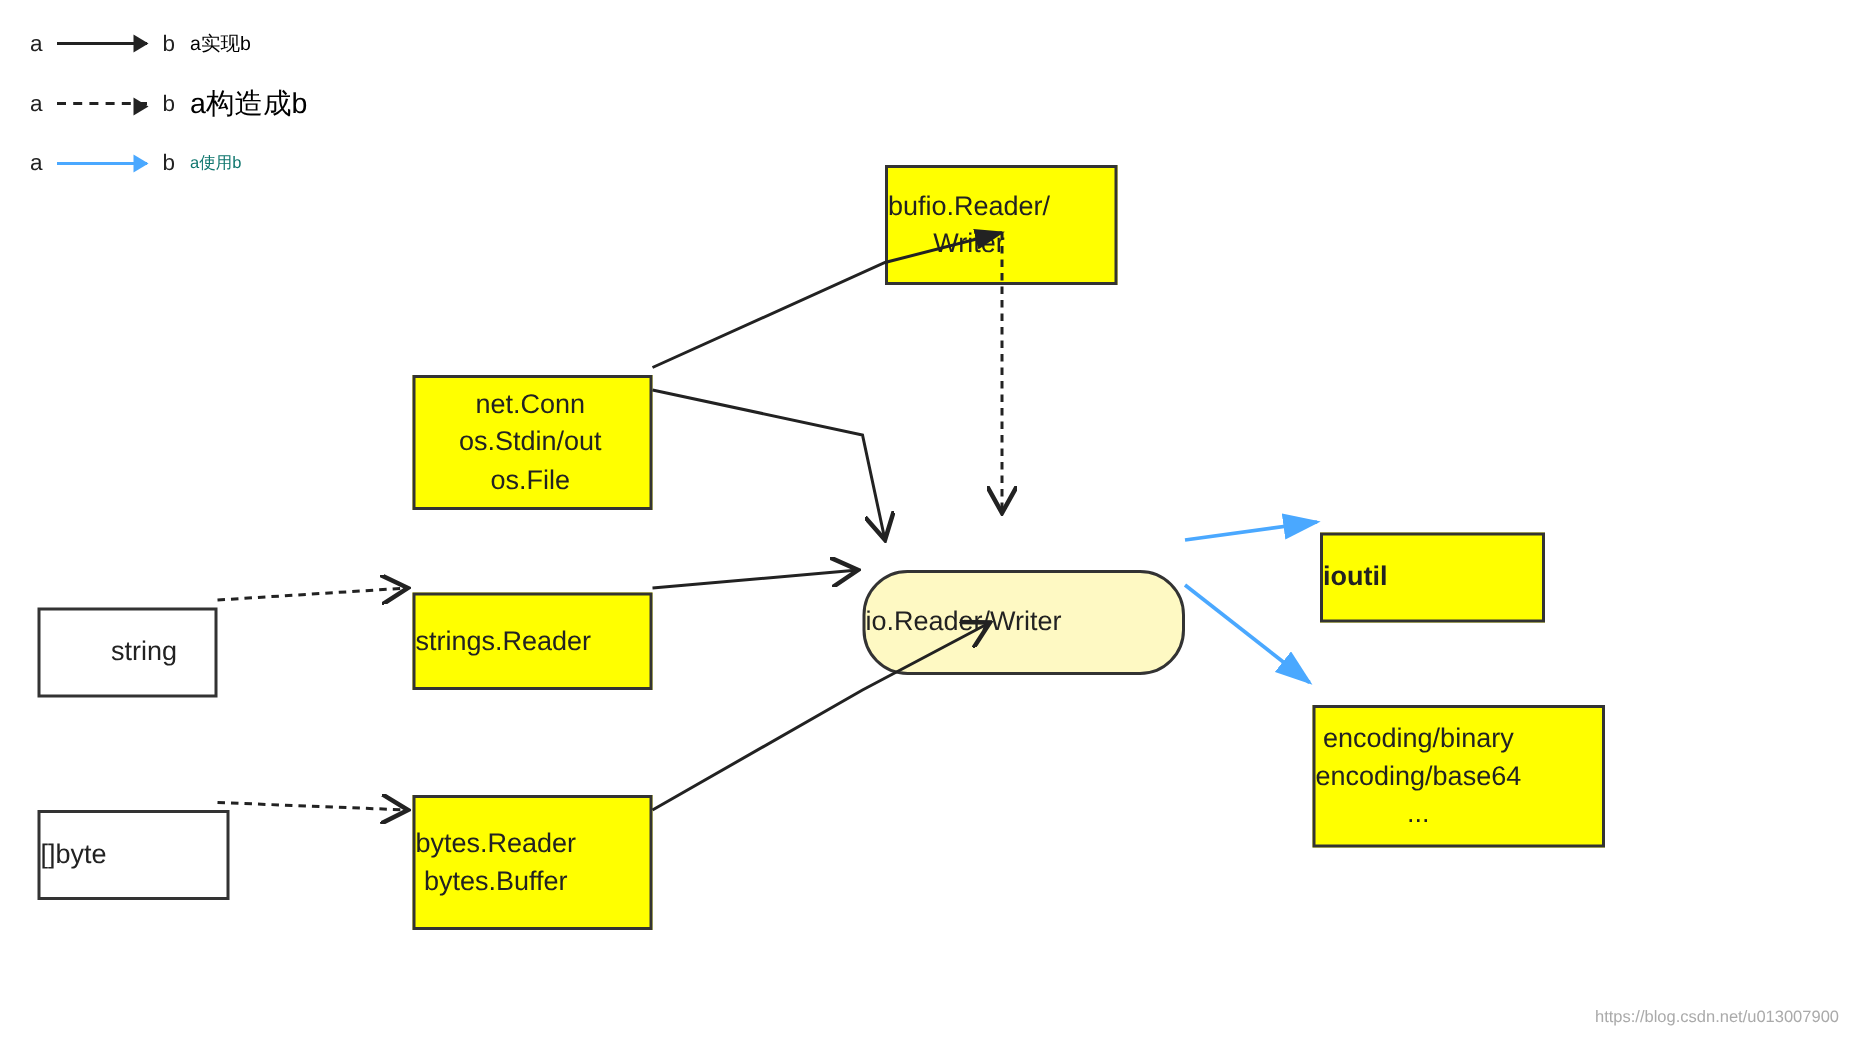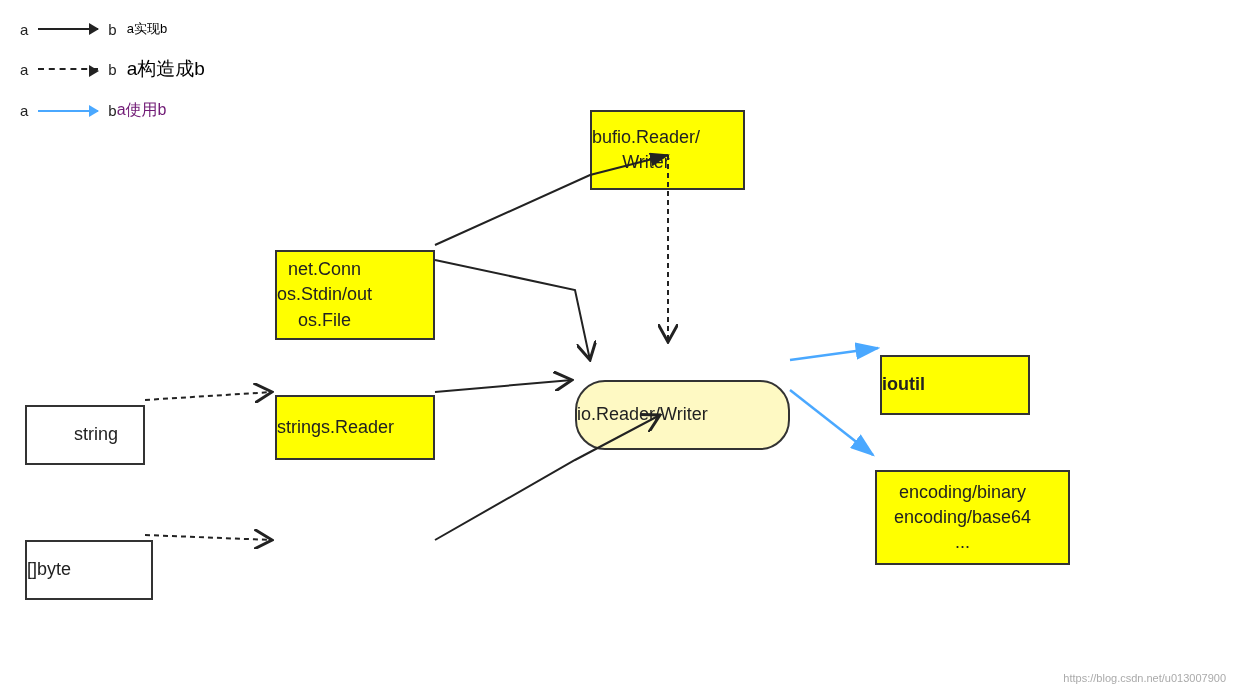--- a/index.html
+++ b/index.html
@@ -147,57 +147,61 @@
     <div class="legend-item">
       <span class="legend-a">a</span>
       <span class="arrow-dashed"></span>
       <span class="legend-b">b</span>
       <span style="margin-left:10px;font-size:19px;">a构造成b</span>
     </div>
     <div class="legend-item">
       <span class="legend-a">a</span>
       <span class="arrow-blue"></span>
       <span class="legend-b">b</span>
-      <span style="font-size:16px;color:#701a75;">a使用b</span>
+      <span style="margin-left:10px;font-size:11px;color:#0f766e;">a使用b</span>
     </div>
   </div>
 
   <div class="box" style="left:25px; top:370px; width:120px; height:60px;padding-left:47px;">
     <span>string</span>
   </div>
 
   <div class="box" style="left:25px; top:505px; width:128px; height:60px;">
     <span>[]byte</span>
   </div>
 
-  <div class="box box-yellow" style="left:275px; top:215px; width:160px; height:90px; white-space:pre-line;">
+  <div class="box box-yellow" style="left:275px; top:215px; width:160px; height:90px; white-space:pre-line;padding-left:29px;">
     <span>net.Conn
 os.Stdin/out
 os.File</span>
   </div>
 
   <div class="box box-yellow" style="left:275px; top:360px; width:160px; height:65px;">
     <span>strings.Reader</span>
   </div>
 
+  <div class="box box-yellow" style="left:275px; top:495px; width:160px; height:90px; white-space:pre-line;">
+    <span>bytes.Reader
+bytes.Buffer</span>
+  </div>
 
   <div class="box box-yellow" style="left:590px; top:75px; width:155px; height:80px; white-space:pre-line;">
     <span>bufio.Reader/
 Writer</span>
   </div>
 
   <div class="box box-red" style="left:575px; top:345px; width:215px; height:70px;">
     <span>io.Reader/Writer</span>
   </div>
 
   <div class="box box-yellow" style="left:880px; top:320px; width:150px; height:60px;font-weight:bold;">
     <span>ioutil</span>
   </div>
 
-  <div class="box box-yellow" style="left:875px; top:435px; width:195px; height:95px; white-space:pre-line;padding-left:17px;">
+  <div class="box box-yellow" style="left:875px; top:435px; width:195px; height:95px; white-space:pre-line;">
     <span>encoding/binary
 encoding/base64
 ...</span>
   </div>
 
   <svg class="arrows">
     <defs>
 
       <marker id="arrow-black" markerWidth="10" markerHeight="7" refX="9" refY="3.5" orient="auto">
         <polygon points="0 0, 10 3.5, 0 7" fill="#222"></polygon>

